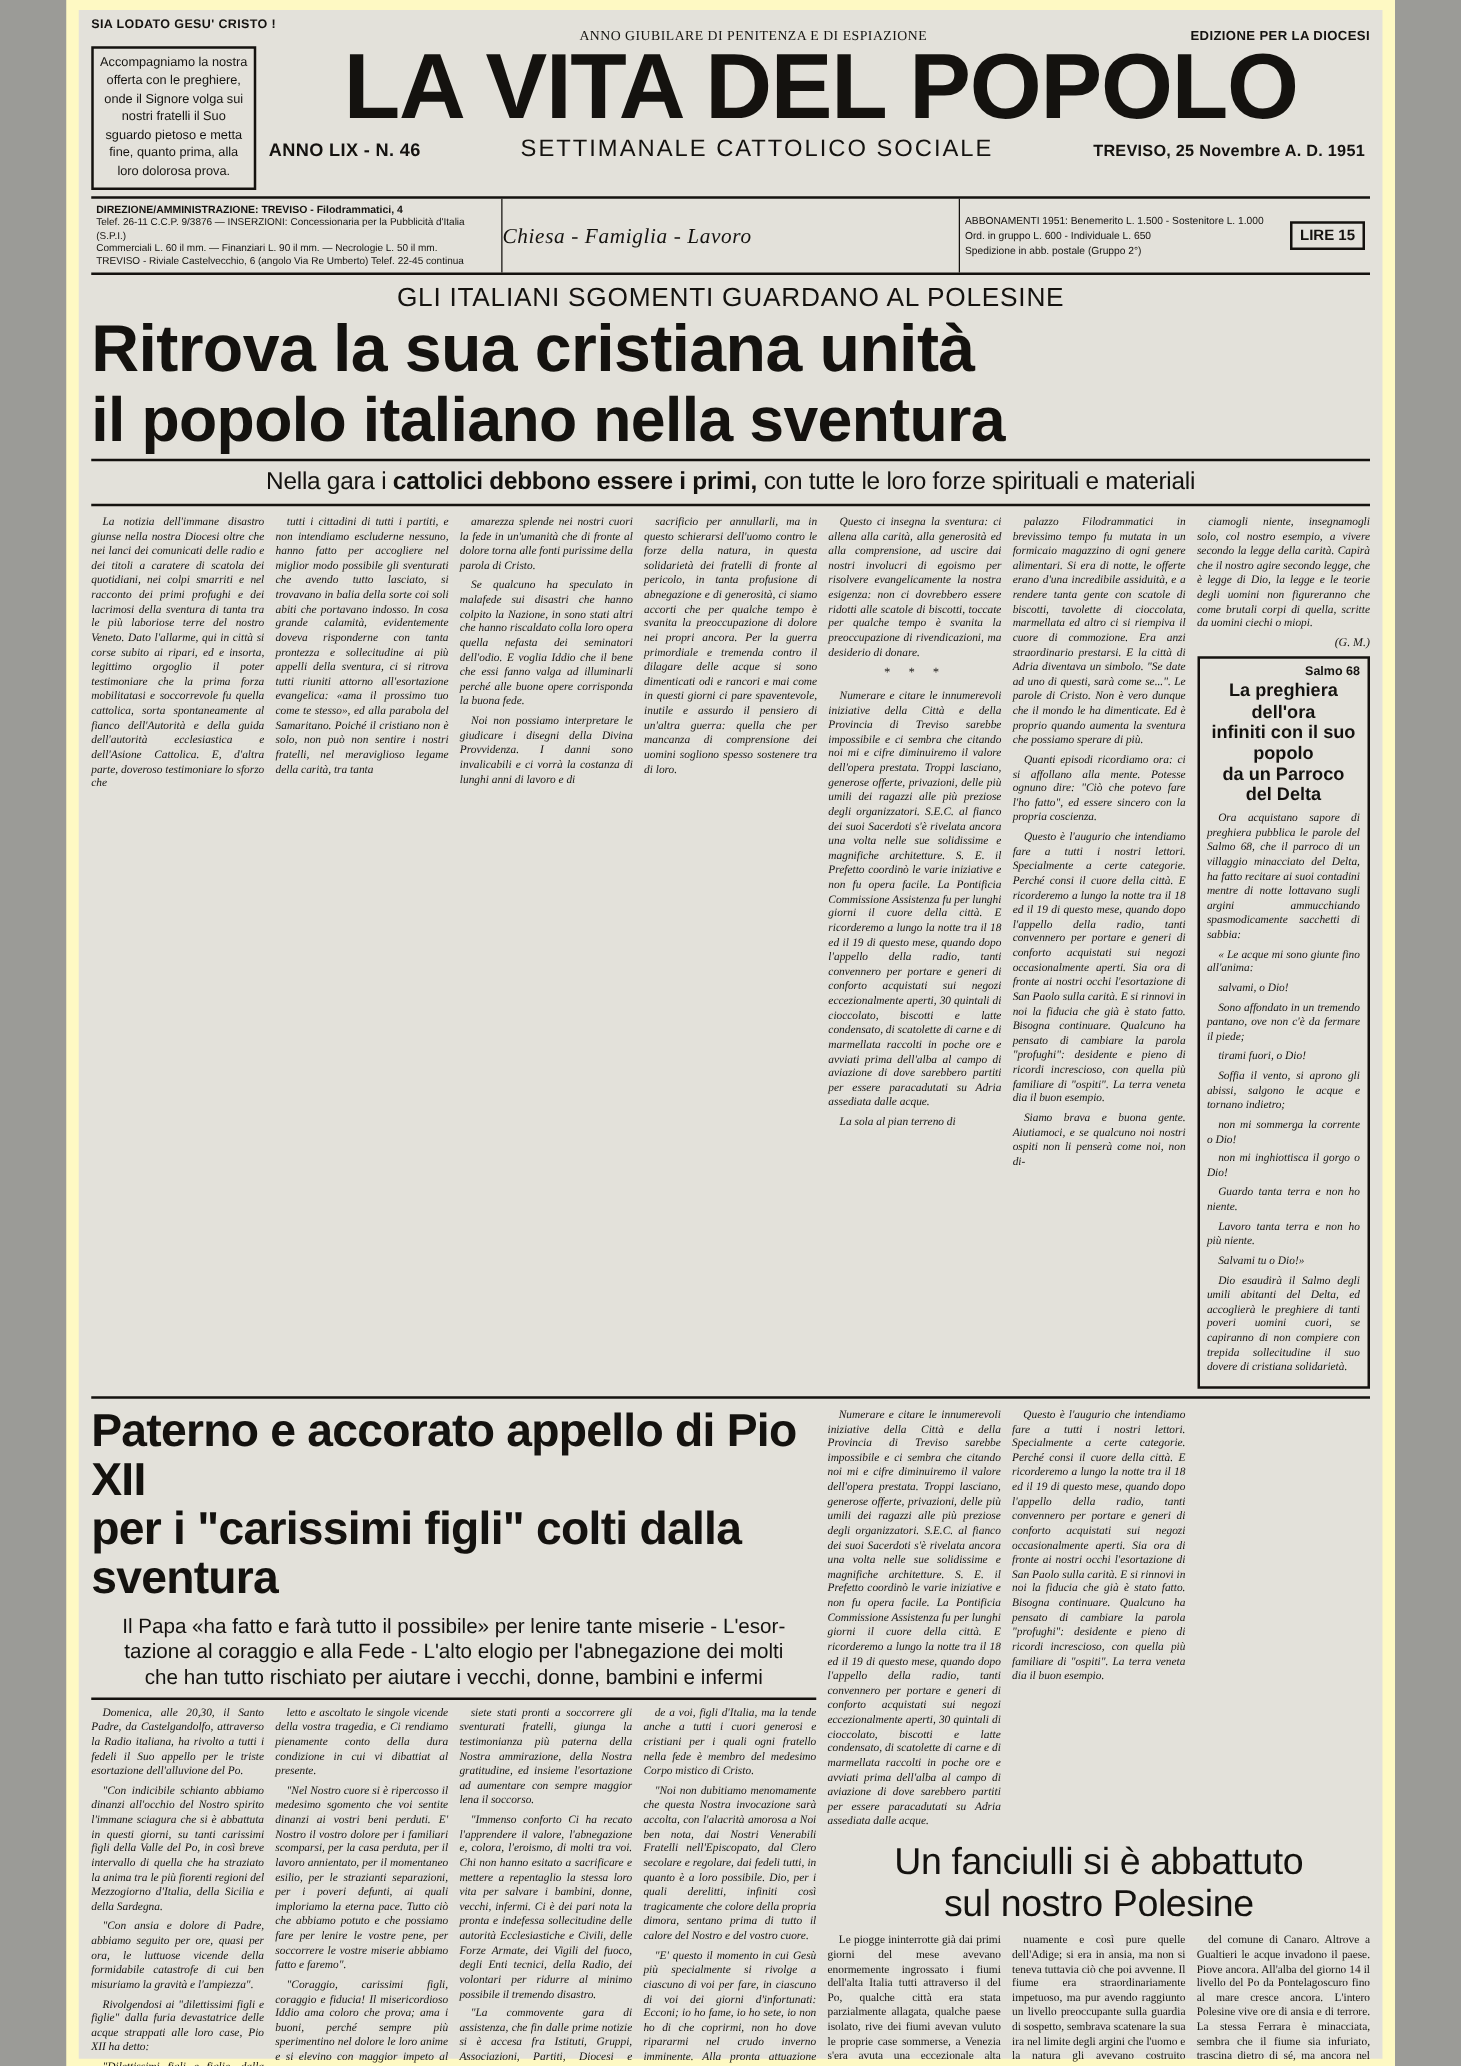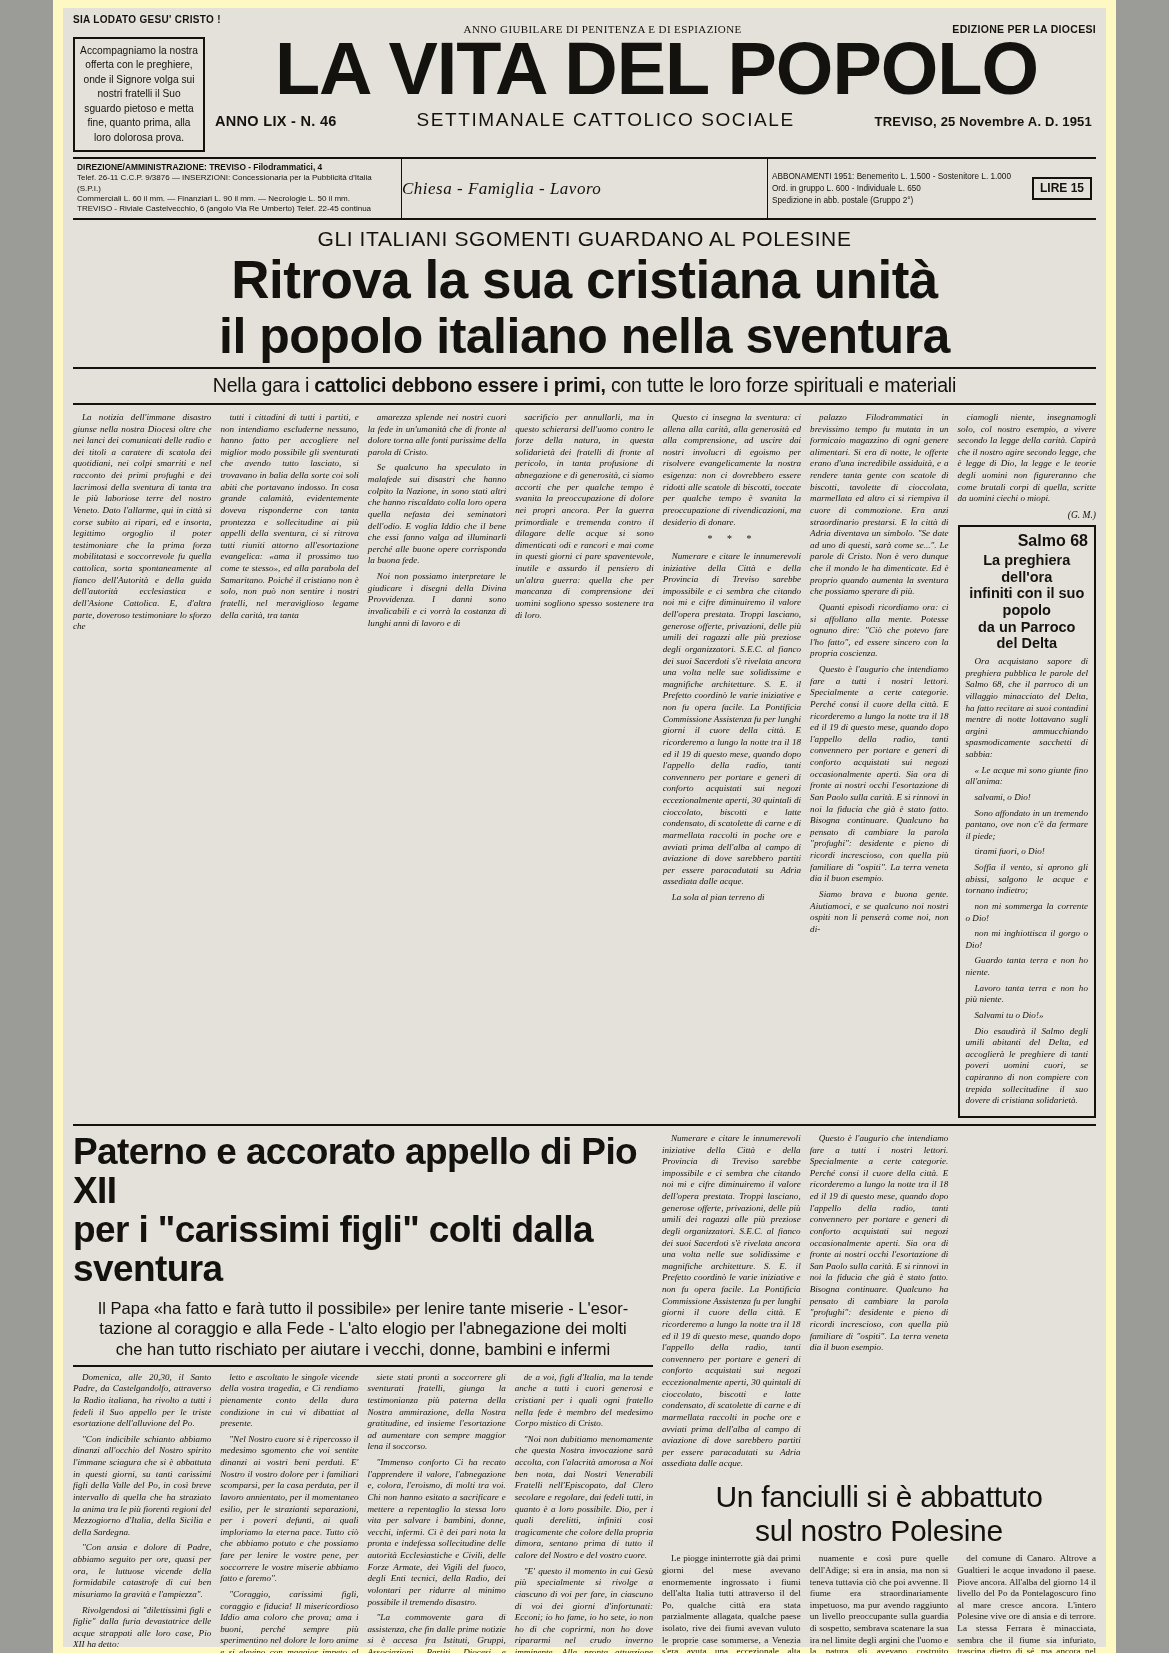--- a/index.html
+++ b/index.html
@@ -61,21 +61,21 @@
   .info-right .txt{flex:1;font-size:8.2px;line-height:1.45;}
   .lire{border:2px solid #14120f;padding:2px 6px;font-weight:bold;font-size:12px;margin-left:6px;white-space:nowrap;}
 
   
   .kicker{
     text-align:center;font-family:"Liberation Sans",sans-serif;
     font-size:21px;letter-spacing:.6px;margin:7px 0 2px 0;
   }
   .hl1,.hl2{
     font-family:"Liberation Sans",sans-serif;font-weight:bold;
-    text-align:center;line-height:1.02;letter-spacing:-.5px;
+    line-height:1.02;letter-spacing:-.5px;
   }
   .hl1{font-size:53px;margin:2px 0 0 0;}
   .hl2{font-size:50px;margin:4px 0 2px 0;}
   .deck{
     border-top:2px solid #14120f;border-bottom:2px solid #14120f;
     font-family:"Liberation Sans",sans-serif;font-size:19.5px;
     text-align:center;padding:5px 0 6px 0;margin-top:5px;letter-spacing:-.2px;
   }
   .deck b{font-weight:bold;}
 
@@ -95,21 +95,21 @@
     font-size:37px;line-height:1.05;letter-spacing:-.6px;margin:0;
   }
   .subdeck{
     font-family:"Liberation Sans",sans-serif;font-size:16.5px;text-align:center;
     line-height:1.22;padding:6px 2px 6px 2px;border-bottom:2px solid #14120f;margin-top:4px;
   }
 
   .boxed{
     border:2px solid #14120f;padding:5px 6px;box-sizing:border-box;margin-top:4px;
   }
-  .salmo{text-align:right;font-family:"Liberation Sans",sans-serif;font-weight:bold;font-size:16px;margin-bottom:2px;}
+  .salmo{text-align:right;font-family:"Liberation Sans",sans-serif;font-weight:bold;font-size:10px;margin-bottom:2px;}
   .boxtitle{
     font-family:"Liberation Sans",sans-serif;font-weight:bold;font-size:14.5px;
     text-align:center;line-height:1.15;margin-bottom:4px;
   }
   .sig{text-align:right;font-size:9.5px;font-style:italic;margin-top:3px;}
 
   .hl4{
     font-family:"Liberation Sans",sans-serif;font-size:30px;text-align:center;
     line-height:1.12;margin:6px 0 6px 0;letter-spacing:-.3px;
   }

